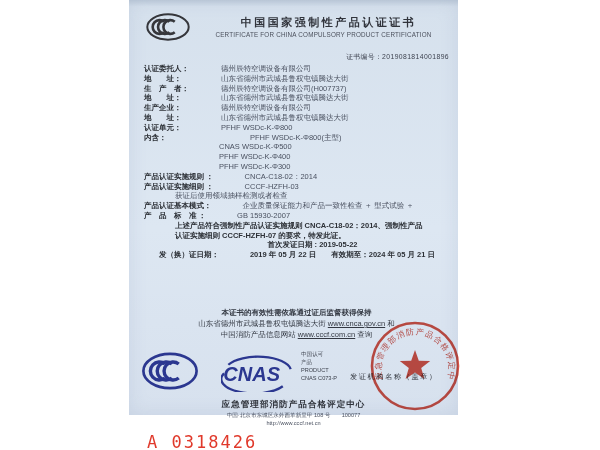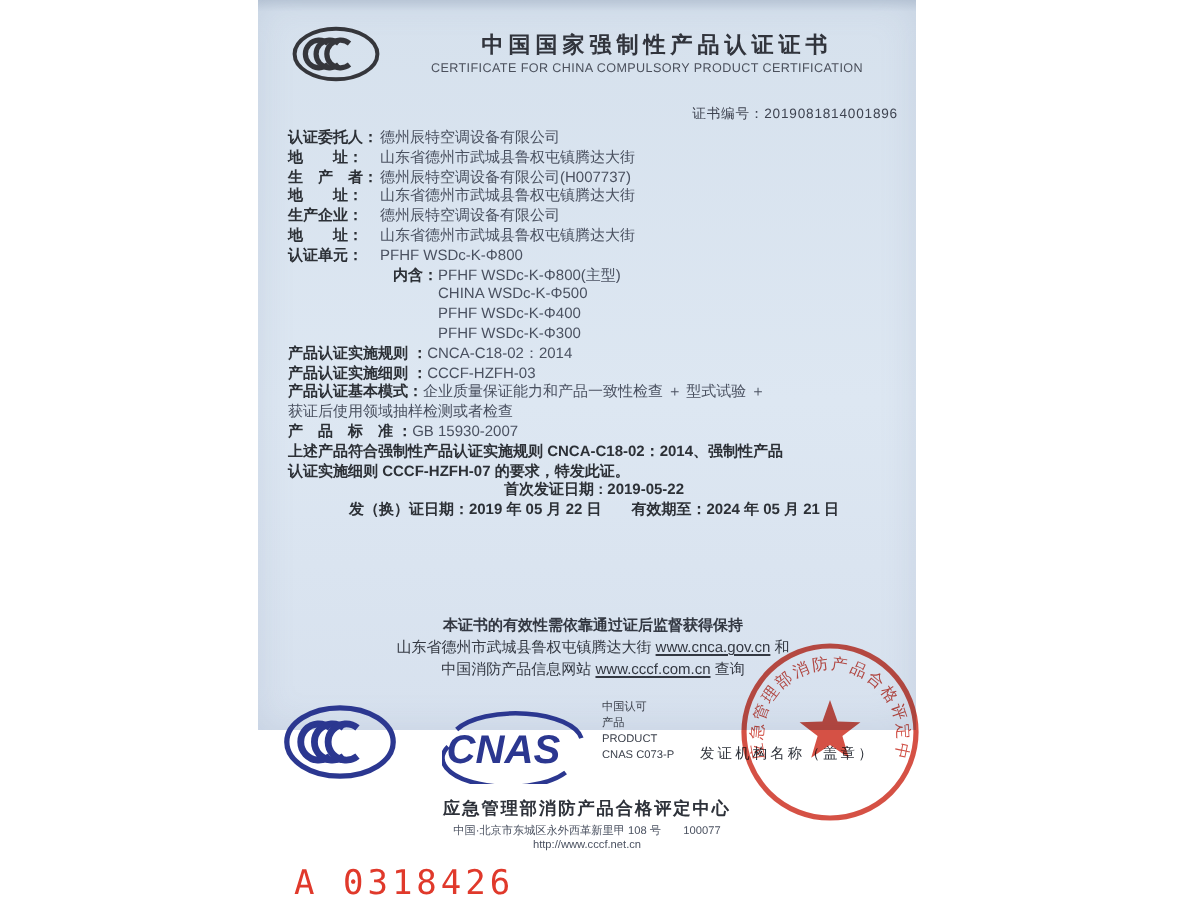--- a/index.html
+++ b/index.html
@@ -1,35 +1,35 @@
 <!DOCTYPE html>
 <html><head>
 <meta charset="utf-8">
 <style>
   html,body{margin:0;padding:0;}
   body{
     width:600px;height:450px;background:#ffffff;overflow:hidden;position:relative;
     font-family:"Liberation Sans", sans-serif;
   }
   .paper{
-    position:absolute;left:129px;top:0;width:329px;height:365px;
+    position:absolute;left:129px;top:0;width:329px;height:415px;
     background:linear-gradient(180deg,#bfccdb 0%,#d6e1ed 1.6%,#dde7f2 55%,#d7e1ee 100%);
     box-shadow:inset 0 0 18px rgba(120,140,170,.18);
   }
   .ccc-top{position:absolute;left:16px;top:11px;width:46px;height:32px;}
   .title-cn{position:absolute;left:72px;right:2px;top:15px;text-align:center;
     font-size:11px;font-weight:bold;color:#31343c;letter-spacing:2.5px;}
   .title-en{position:absolute;left:60px;right:0;top:31px;text-align:center;
     font-size:6.3px;color:#4b505c;letter-spacing:.2px;}
   .cert-no{position:absolute;right:9px;top:52px;font-size:6.8px;color:#3e4350;letter-spacing:.4px;}
   .lines{position:absolute;left:15px;right:8px;top:64px;font-size:7.5px;line-height:9.8px;color:#4a5160;}
   .line{white-space:nowrap;}
   .lbl{display:inline-block;min-width:46px;font-weight:bold;color:#2c3036;}
-  .val{color:#4a5160;}
-  .line.inner .lbl{min-width:75px;text-align:right;}
+  .val{color:#4a5160;margin-left:31px;}
+  .line.inner .lbl{min-width:75px;text-align:left;}
   .line.models .val{margin-left:75px;}
   .line.bold .val{font-weight:bold;color:#2c3036;}
   .line.center{text-align:center;}
   .line.center .lbl{min-width:0;}
   .notes{position:absolute;left:10px;right:4px;top:307px;text-align:center;
     font-size:7.5px;line-height:11px;color:#333842;}
   .notes .n1{font-weight:bold;}
   .notes .url{text-decoration:underline;}
   .ccc-blue{position:absolute;left:12px;top:352px;width:58px;height:38px;}
   .cnas{position:absolute;left:92px;top:349px;width:72px;height:43px;}
@@ -81,39 +81,39 @@
       <div class="line">
         <span class="lbl">地　　址：</span><span class="val">山东省德州市武城县鲁权屯镇腾达大街</span>
       </div>
       <div class="line">
         <span class="lbl">认证单元：</span><span class="val">PFHF WSDc-K-Φ800</span>
       </div>
       <div class="line inner">
         <span class="lbl">内含：</span><span class="val">PFHF WSDc-K-Φ800(主型)</span>
       </div>
       <div class="line models">
-        <span class="val">CHINA WSDc-K-Φ500</span>
+        <span class="val">CNAS WSDc-K-Φ500</span>
       </div>
       <div class="line models">
         <span class="val">PFHF WSDc-K-Φ400</span>
       </div>
       <div class="line models">
         <span class="val">PFHF WSDc-K-Φ300</span>
       </div>
       <div class="line">
         <span class="lbl">产品认证实施规则 ：</span><span class="val">CNCA-C18-02：2014</span>
       </div>
       <div class="line">
         <span class="lbl">产品认证实施细则 ：</span><span class="val">CCCF-HZFH-03</span>
       </div>
+      <div class="line cont">
+        <span class="val">获证后使用领域抽样检测或者检查</span>
+      </div>
       <div class="line">
         <span class="lbl">产品认证基本模式：</span><span class="val">企业质量保证能力和产品一致性检查 ＋ 型式试验 ＋</span>
-      </div>
-      <div class="line cont">
-        <span class="val">获证后使用领域抽样检测或者检查</span>
       </div>
       <div class="line">
         <span class="lbl">产　品　标　准 ：</span><span class="val">GB 15930-2007</span>
       </div>
       <div class="line bold cont">
         <span class="val">上述产品符合强制性产品认证实施规则 CNCA-C18-02：2014、强制性产品</span>
       </div>
       <div class="line bold cont">
         <span class="val">认证实施细则 CCCF-HZFH-07 的要求，特发此证。</span>
       </div>

